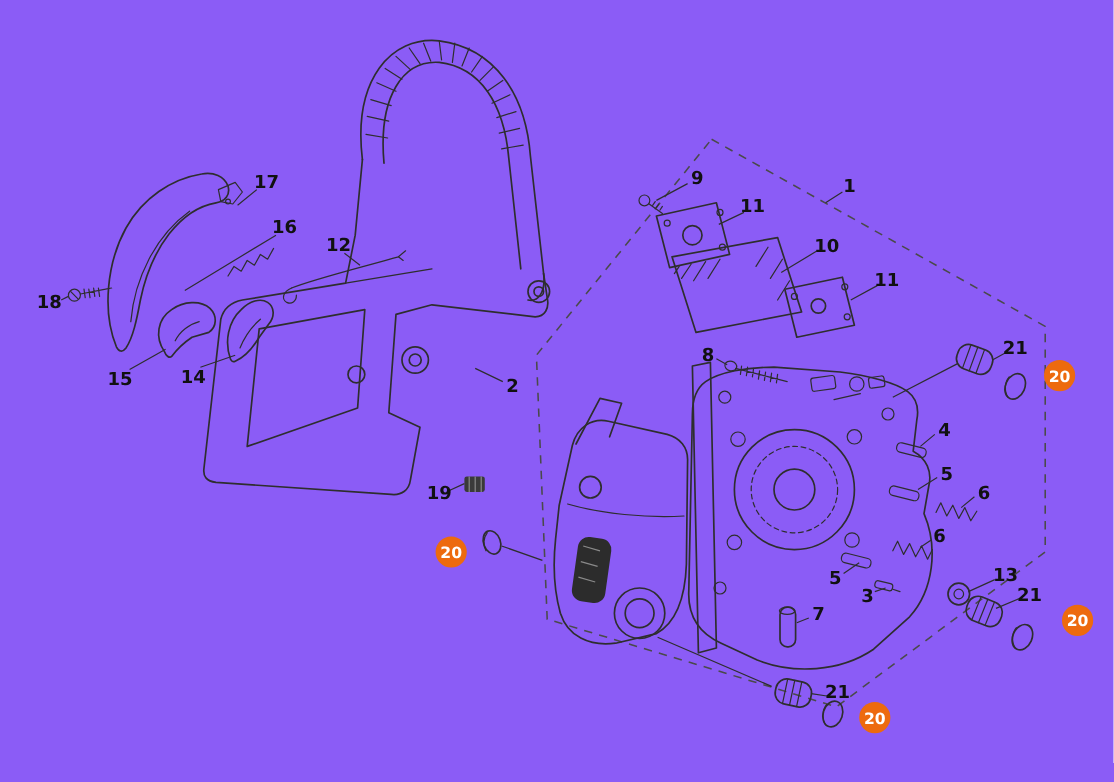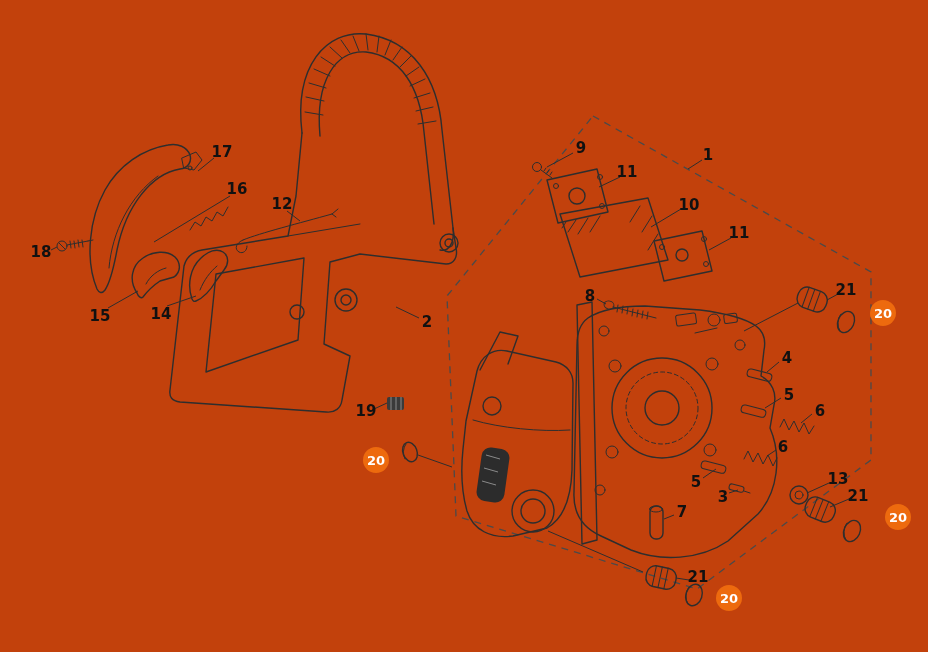--- a/index.html
+++ b/index.html
@@ -1,16 +1,16 @@
 <!DOCTYPE html>
 <html><head>
 <meta charset="utf-8">
 <style>
   html,body{margin:0;padding:0;background:#fff;}
-  .stage{position:relative;width:928px;height:652px;background:#c2410c;overflow:hidden;font-family:"DejaVu Sans",sans-serif;text-align:center;}
+  .stage{position:relative;width:928px;height:652px;background:#8b5cf6;overflow:hidden;font-family:"DejaVu Sans",sans-serif;text-align:center;}
   svg{display:block;}
   .outline{fill:none;stroke:#2e2e2e;stroke-width:1.4;stroke-linejoin:round;stroke-linecap:round;}
   .thin{stroke-width:1;}
   .leader{fill:none;stroke:#2e2e2e;stroke-width:1;}
   .boundary{fill:none;stroke:#4a4a4a;stroke-width:1.3;stroke-dasharray:7 6;}
   .callout{font-family:"DejaVu Sans",sans-serif;font-weight:bold;font-size:15px;fill:#111;text-anchor:middle;}
   .badge-text{font-family:"DejaVu Sans",sans-serif;font-weight:bold;font-size:13px;fill:#fff;text-anchor:middle;}
   .dark{fill:#2c2c2c;stroke:none;}
   .ribs{stroke:#8a8a8a;stroke-width:1;}
 </style>

